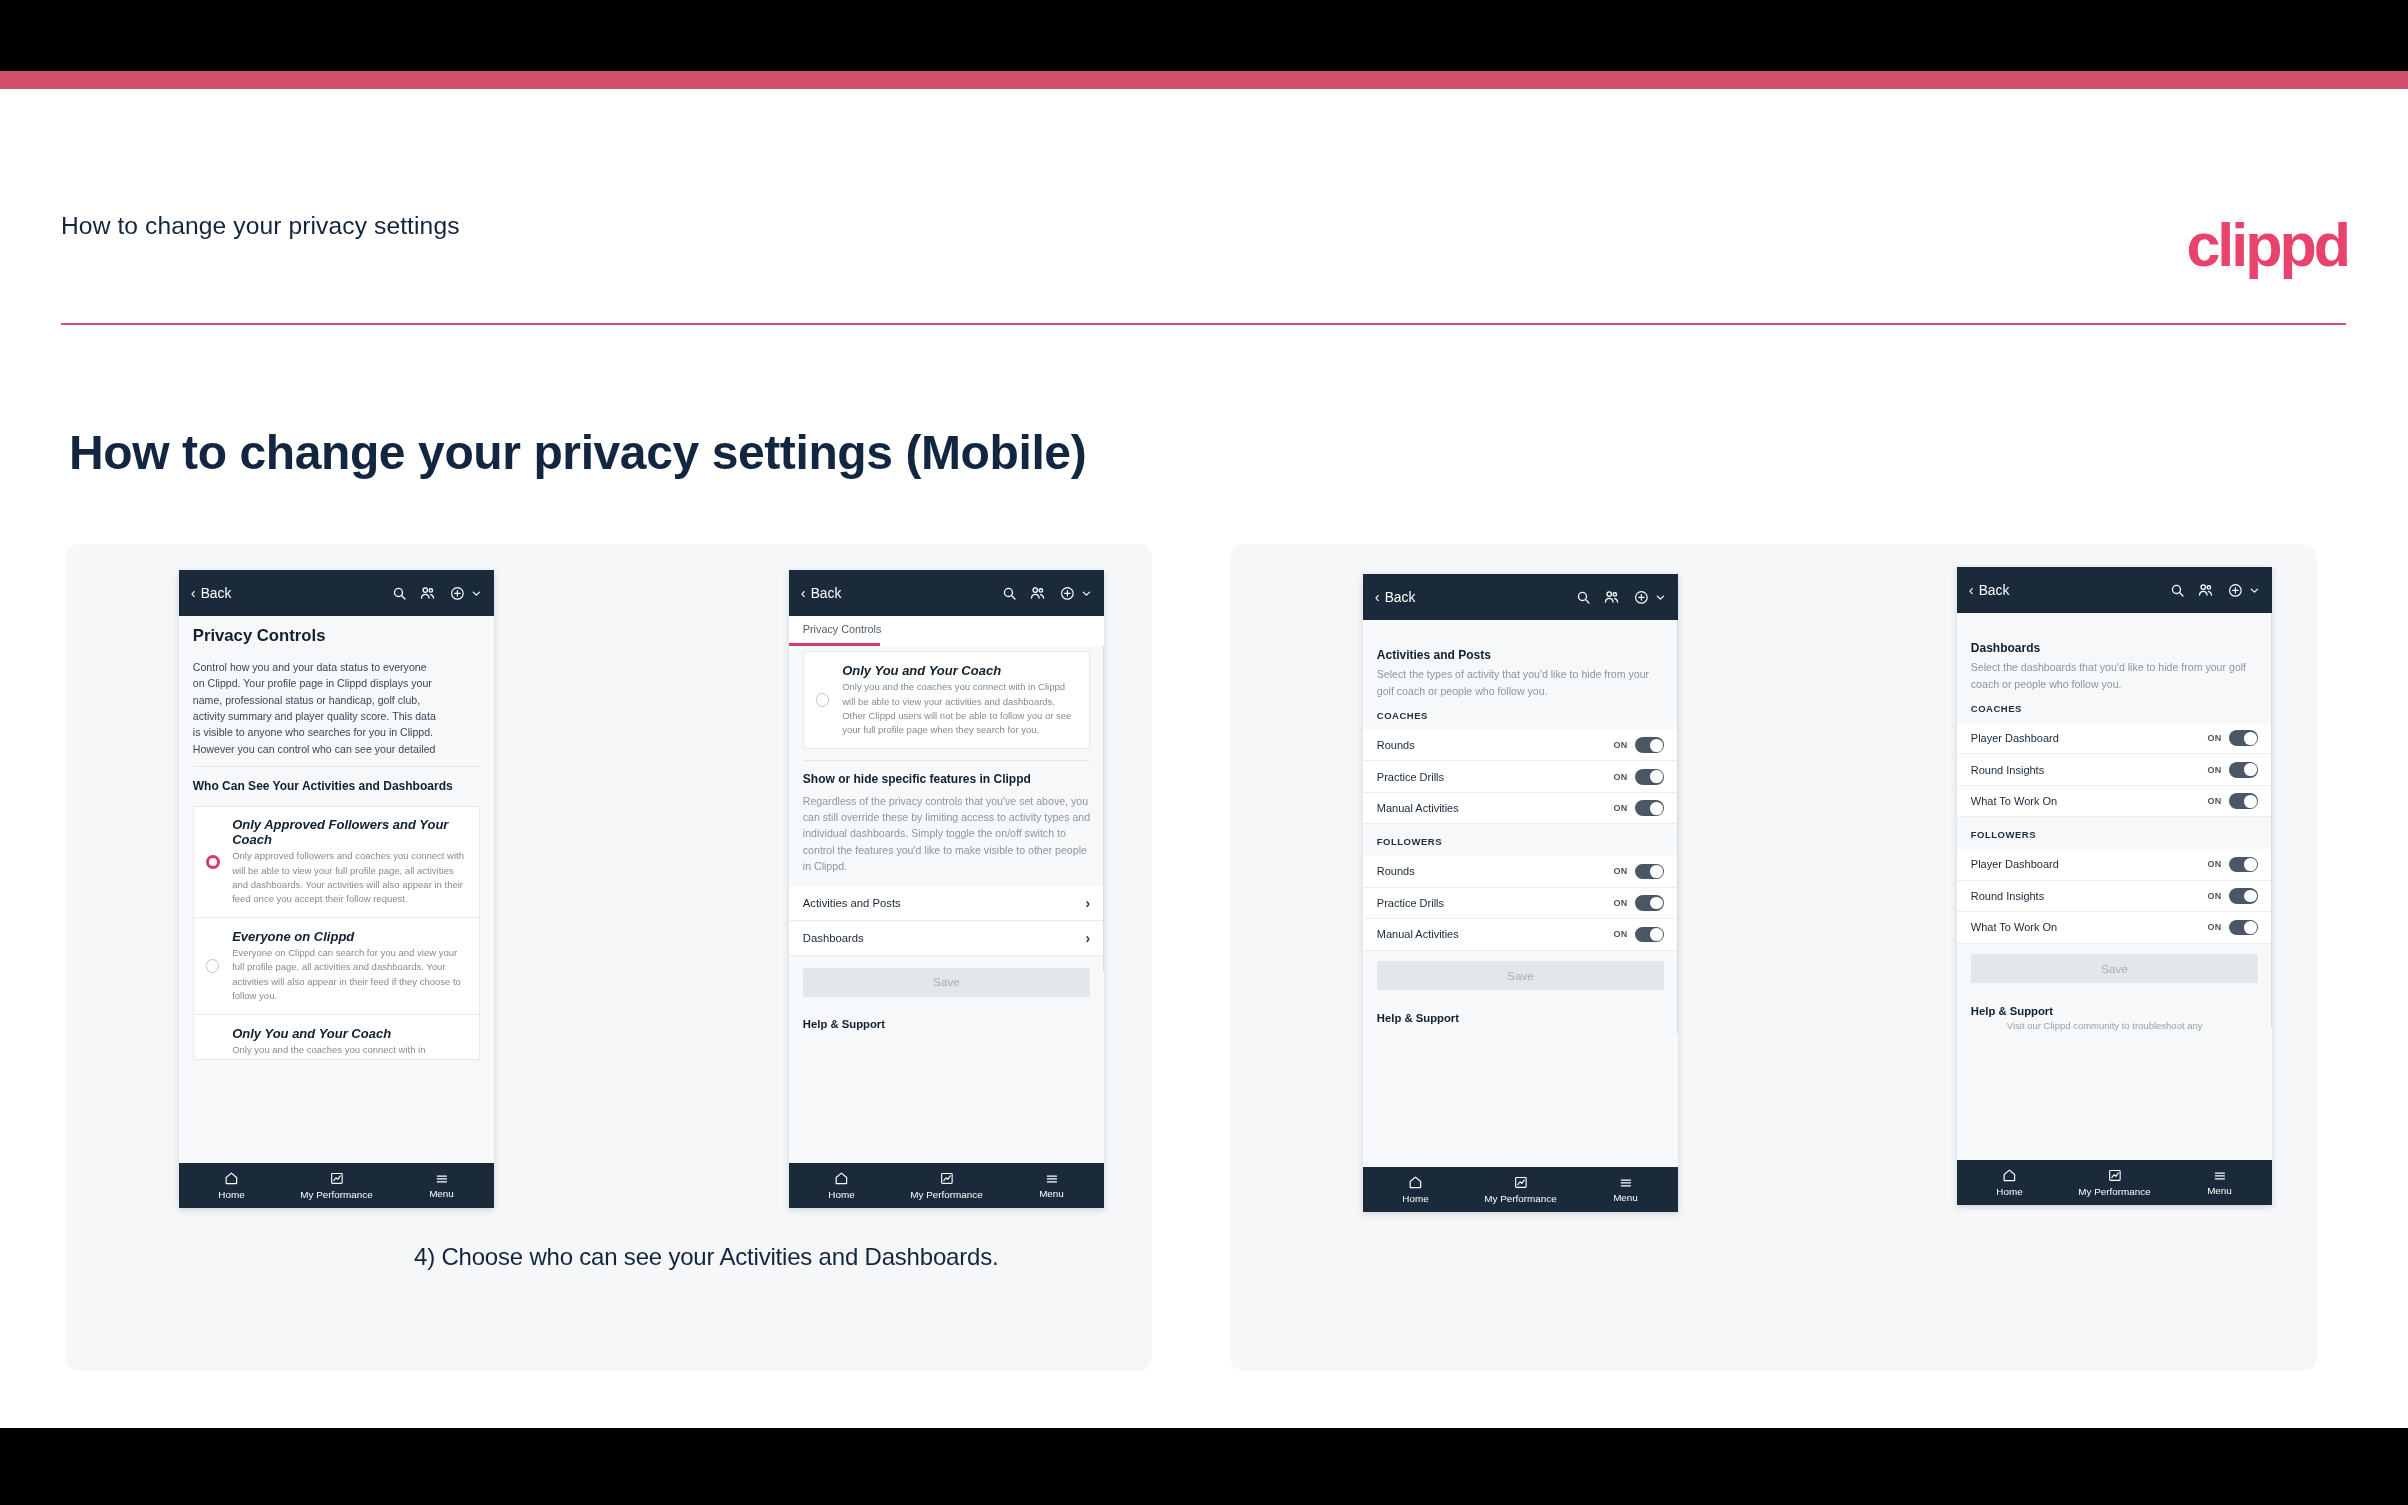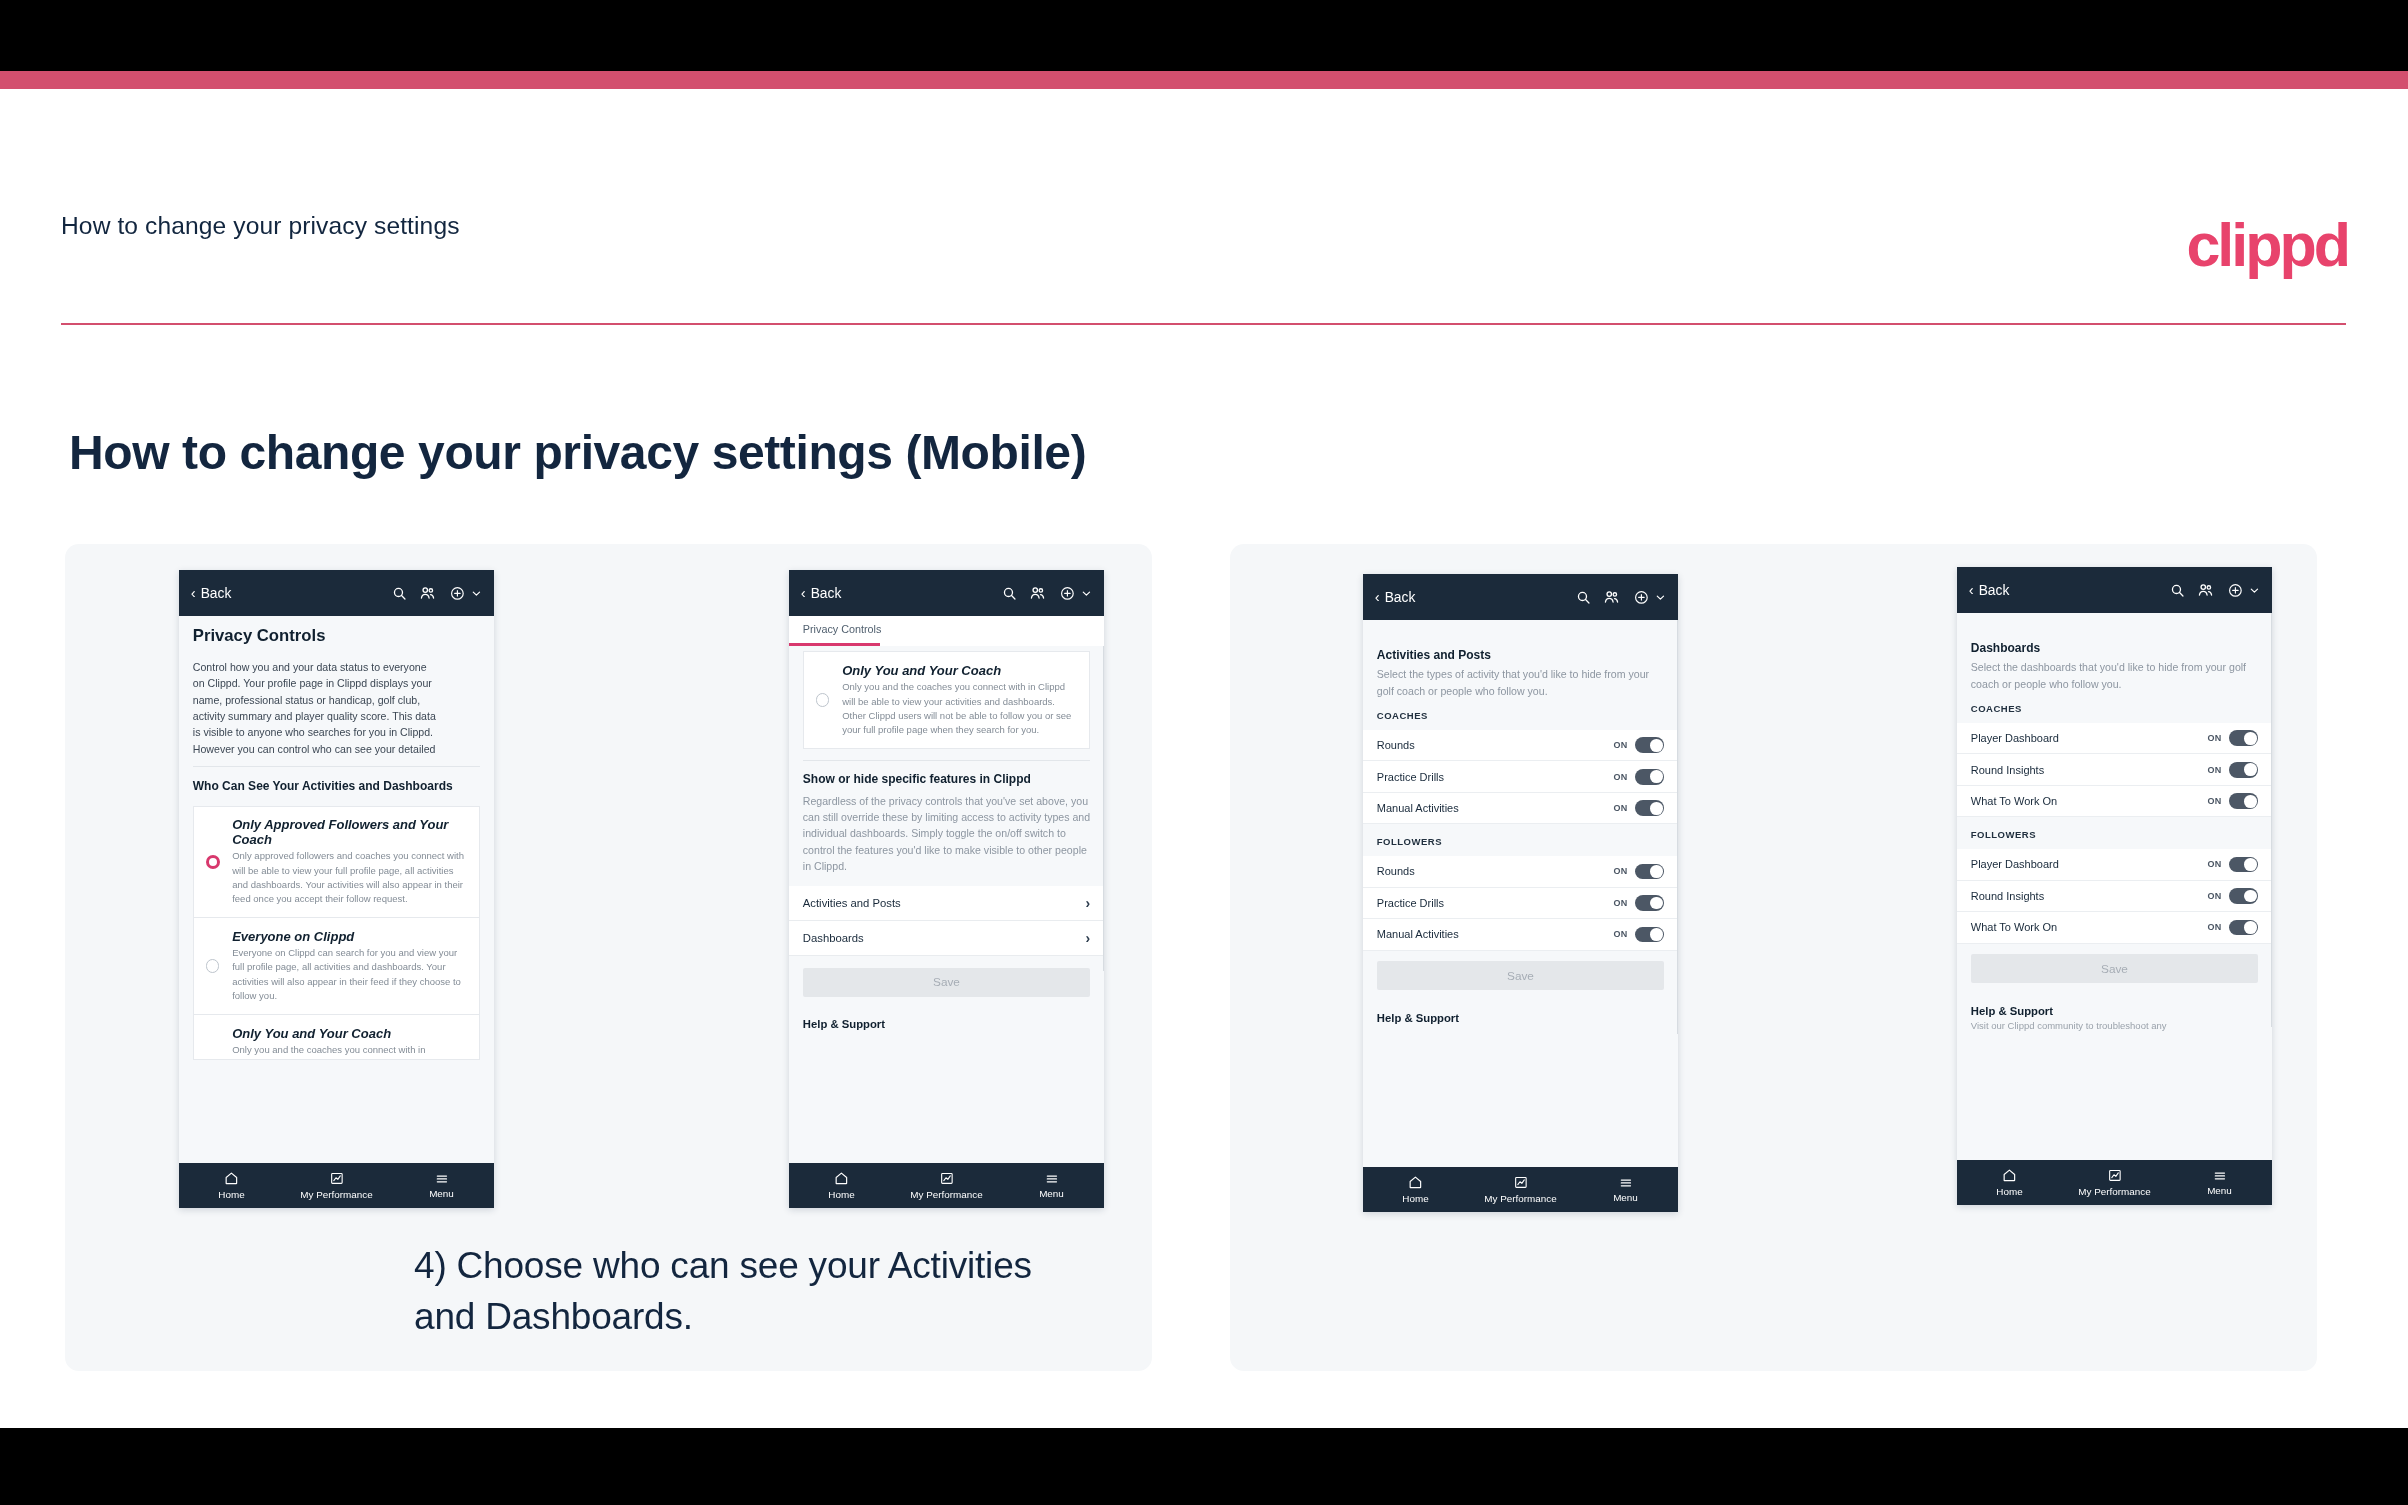--- a/index.html
+++ b/index.html
@@ -49,21 +49,21 @@
 
   
   .card {
     position:absolute; background:#f5f7f9; border-radius:13.8px;
   }
   #card-left  { left:65px;   top:455px; width:1087px; height:827px; }
   #card-right { left:1230px; top:455px; width:1087px; height:827px; }
 
   .caption {
     position:absolute;
-    font-size:37px; line-height:1.38; color:#13263f;
+    font-size:24px; line-height:1.38; color:#13263f;
     letter-spacing:-0.2px;
   }
   #caption-left  { left:414px;  top:1151px; width:630px; }
   #caption-right { left:1542px; top:1141px; width:650px; }
 
   
   .phone {
     position:absolute;
     background:#f6f8fa;
     overflow:hidden;
@@ -131,21 +131,21 @@
     background:#fff; border-bottom:1px solid #ebeef1;
     display:flex; align-items:center; padding:0 13.8px; height:31.5px;
   }
   .tr-label { font-size:11px; color:#18293a; }
   .tr-right { margin-left:auto; display:flex; align-items:center; gap:6.9px; }
   .tr-on { font-size:9px; font-weight:bold; color:#4a5563; letter-spacing:0.4px; }
   .switch { width:29.6px; height:15.8px; border-radius:8.9px; background:#4c5765; position:relative; flex:none; }
   .switch .knob { position:absolute; right:1.6px; top:1.6px; width:12.6px; height:12.6px; border-radius:50%; background:#fff; }
 
   .help-h { font-size:11.3px; font-weight:bold; color:#10202f; }
-  .help-d { font-size:9.5px; color:#9aa2ab; }
+  .help-d { font-size:9.5px; color:#9aa2ab;margin-left:36px; }
 
   .scrollhint { position:absolute; right:0; top:0; width:1.5px; background:#d7dce1; }
 
   .copyright {
     position:absolute; left:65px; top:1354px;
     font-size:19.7px; color:#a9afb6;
   }
 </style>
 </head>
 <body>

